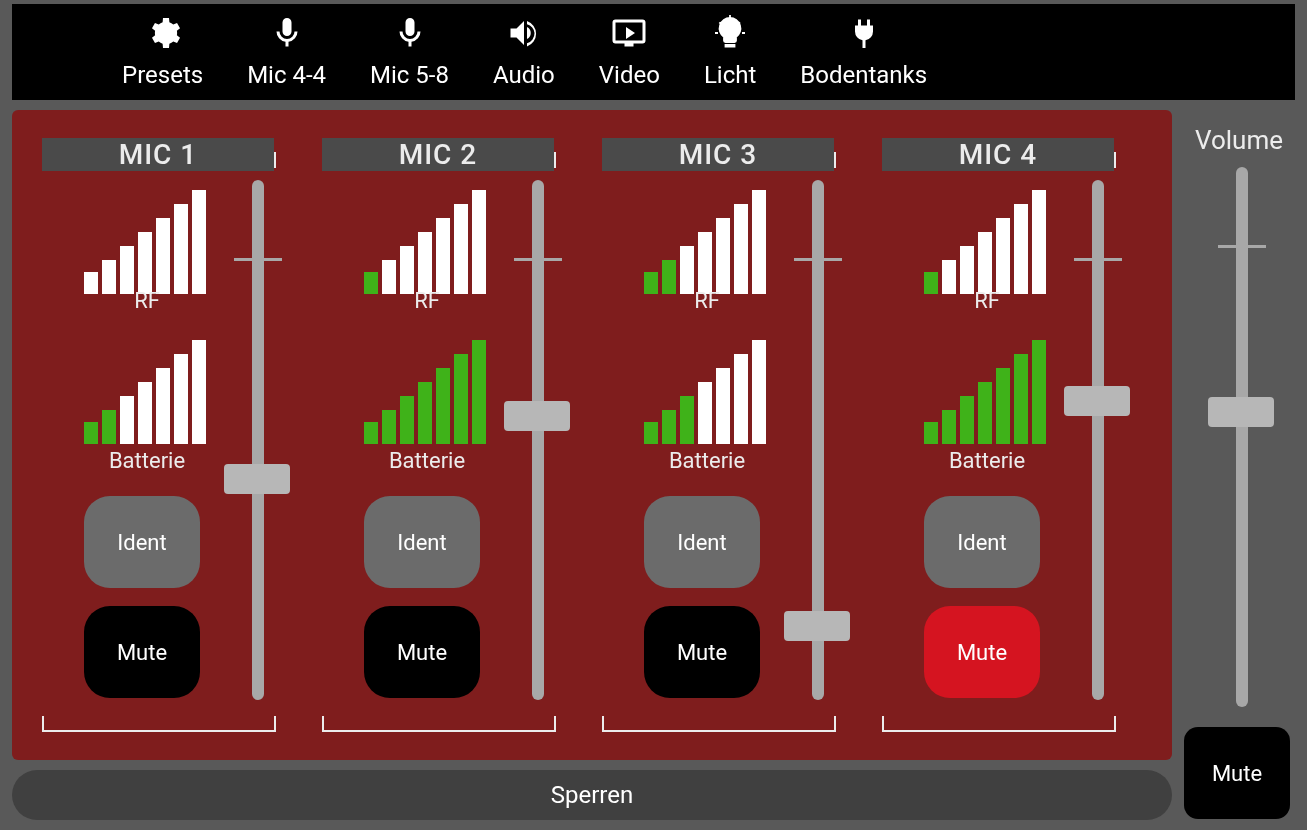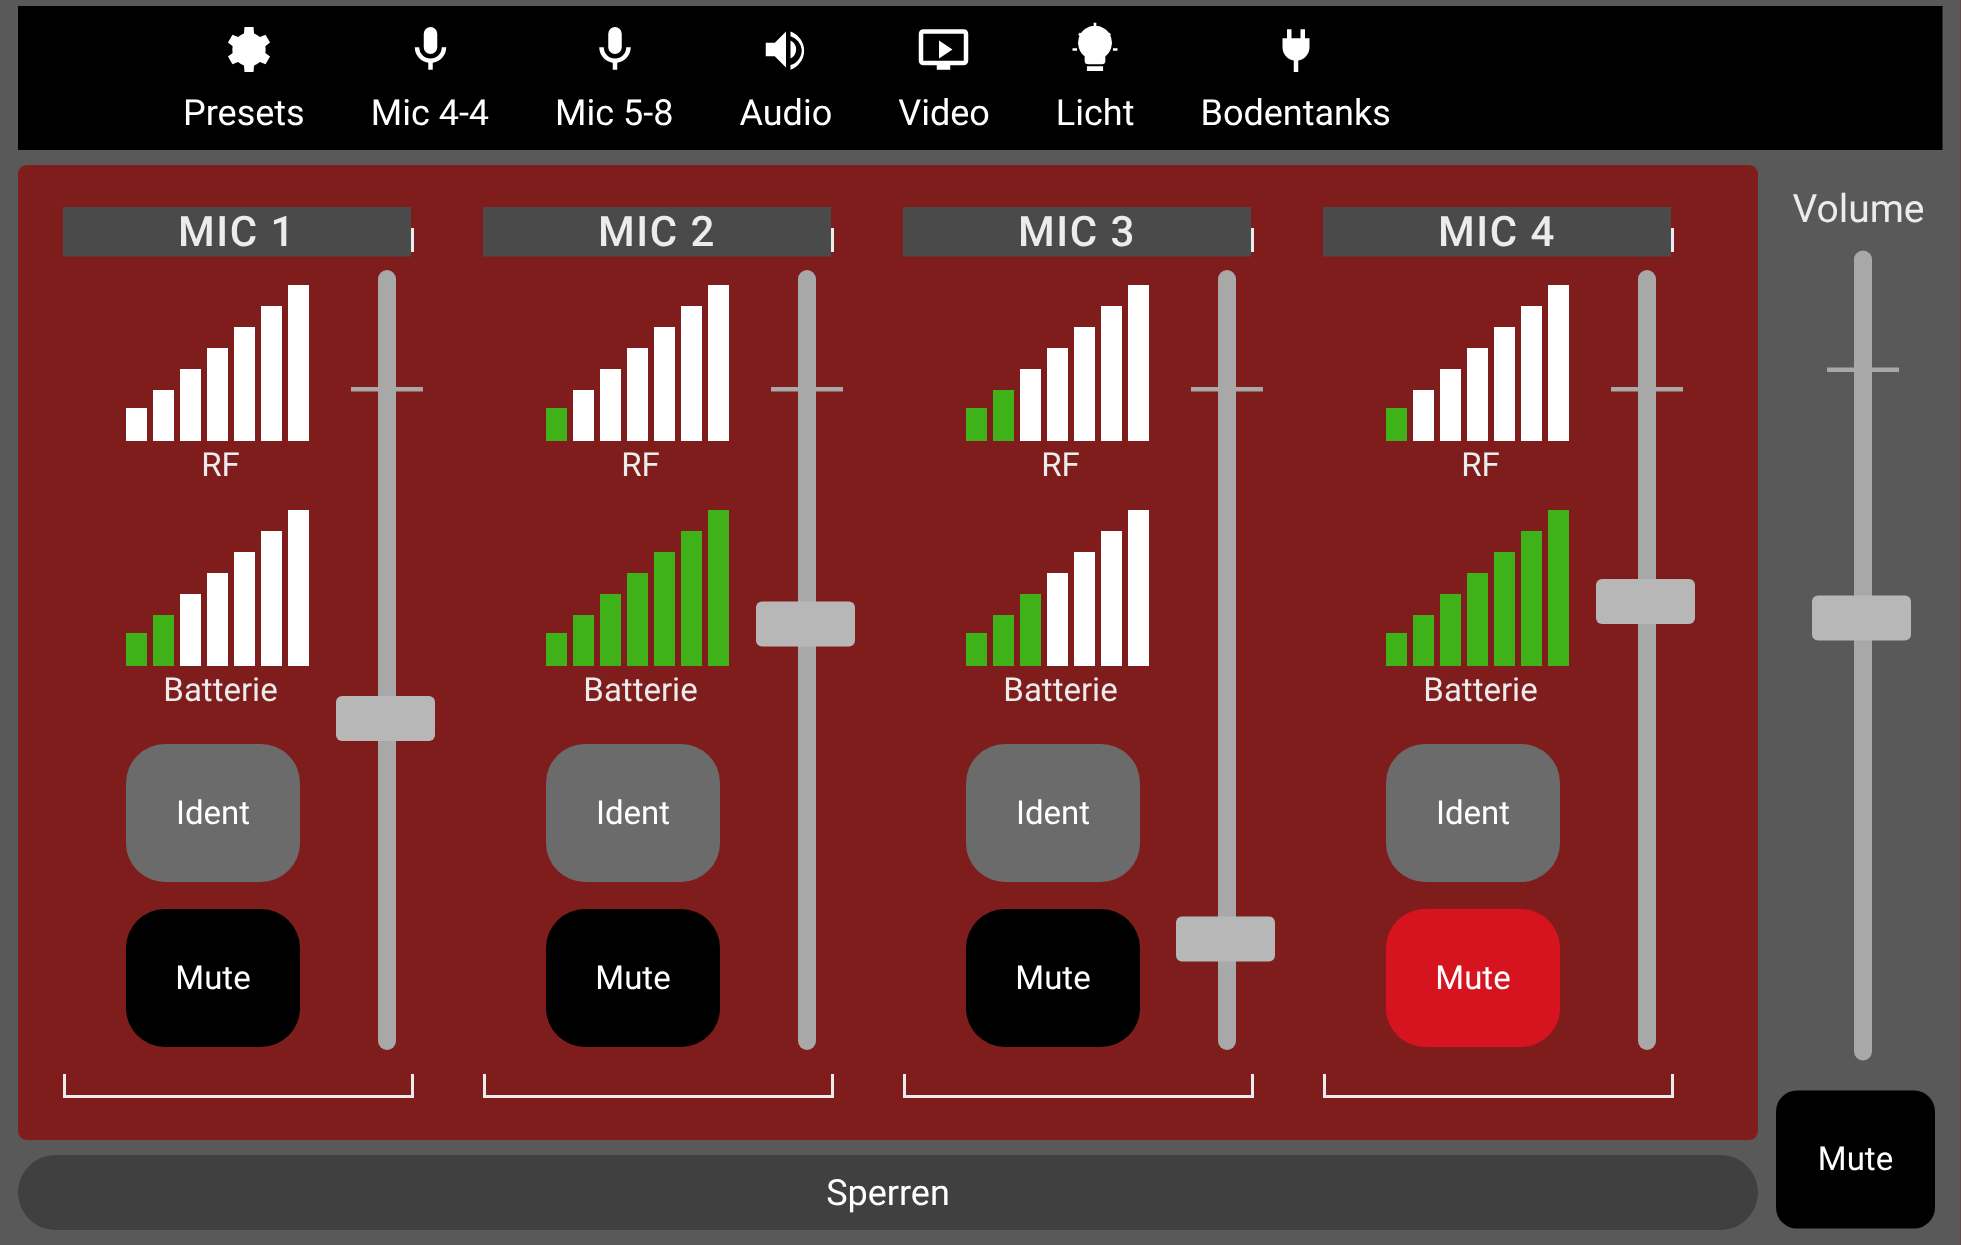--- a/index.html
+++ b/index.html
@@ -39,21 +39,21 @@
     border-right:2px solid #ececec; border-top:2px solid #ececec;}
   
   .bars { position: absolute; left: 42px; display:flex; align-items:flex-end; gap:4px; }
   .bars.rf { top: 70px; }
   .bars.bat { top: 220px; }
   .bar { width: 14px; background:#fff; }
   .bar.b1{height:22px}.bar.b2{height:34px}.bar.b3{height:48px}.bar.b4{height:62px}
   .bar.b5{height:76px}.bar.b6{height:90px}.bar.b7{height:104px}
   .bar.green { background:#3fb219; }
   .bar-label { position:absolute; left:0; width:210px; text-align:center; color:#ececec; font-size:22px; }
-  .bar-label.rf { top: 178px; }
+  .bar-label.rf { top: 168px; }
   .bar-label.bat { top: 328px; }
   
   .btn {
     position:absolute; left:42px; width:116px; height:92px; border-radius:26px;
     display:flex; align-items:center; justify-content:center;
     color:#fff; font-size:22px; cursor:pointer; border:none;
   }
   .btn.ident { top:376px; background:#6b6b6b; }
   .btn.mute  { top:486px; background:#000; }
   .btn.mute.active { background:#d51420; }

